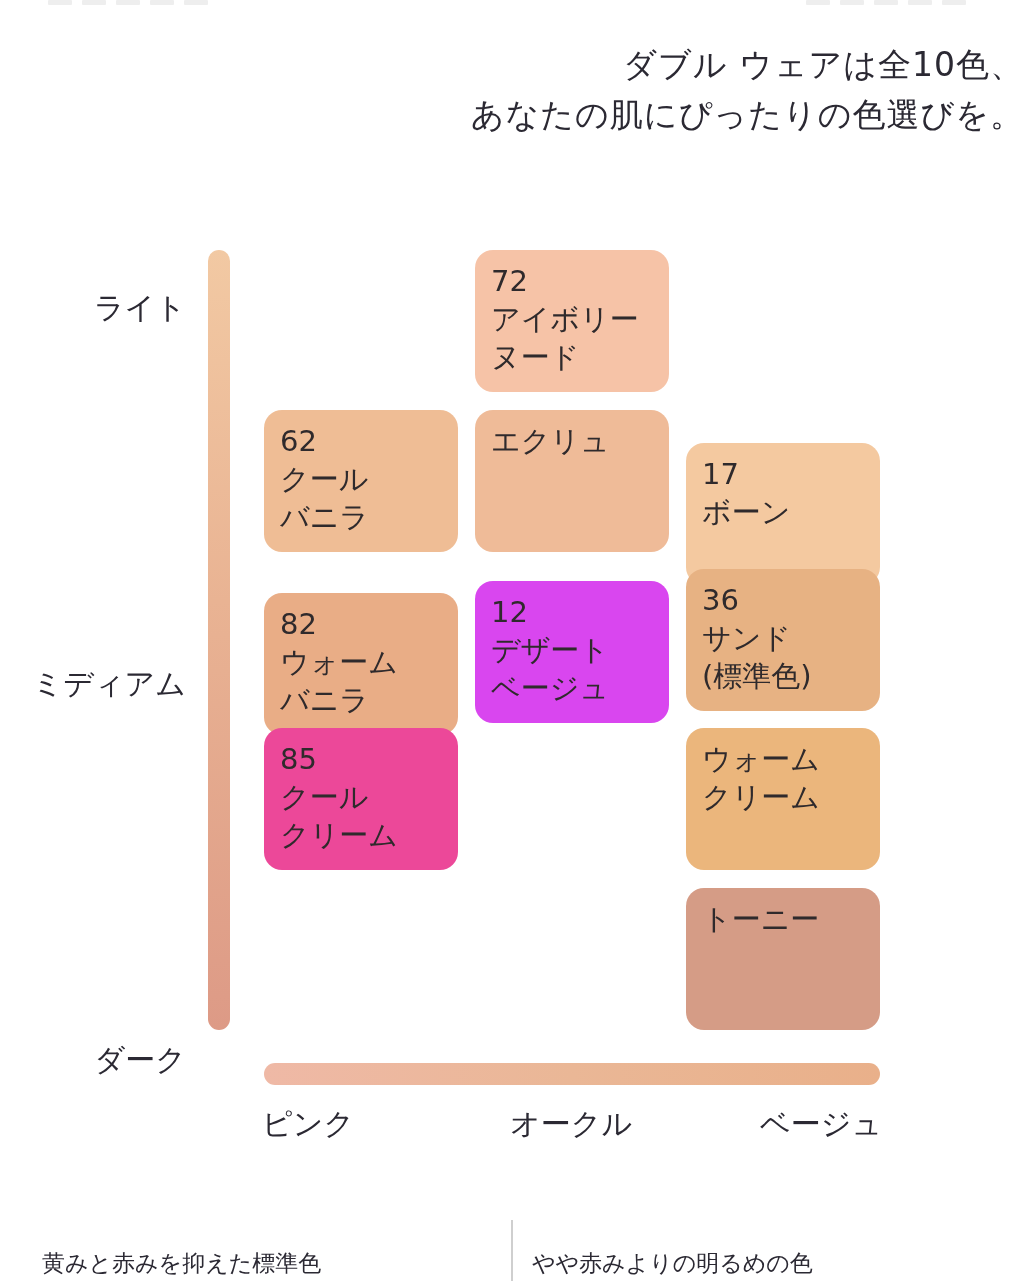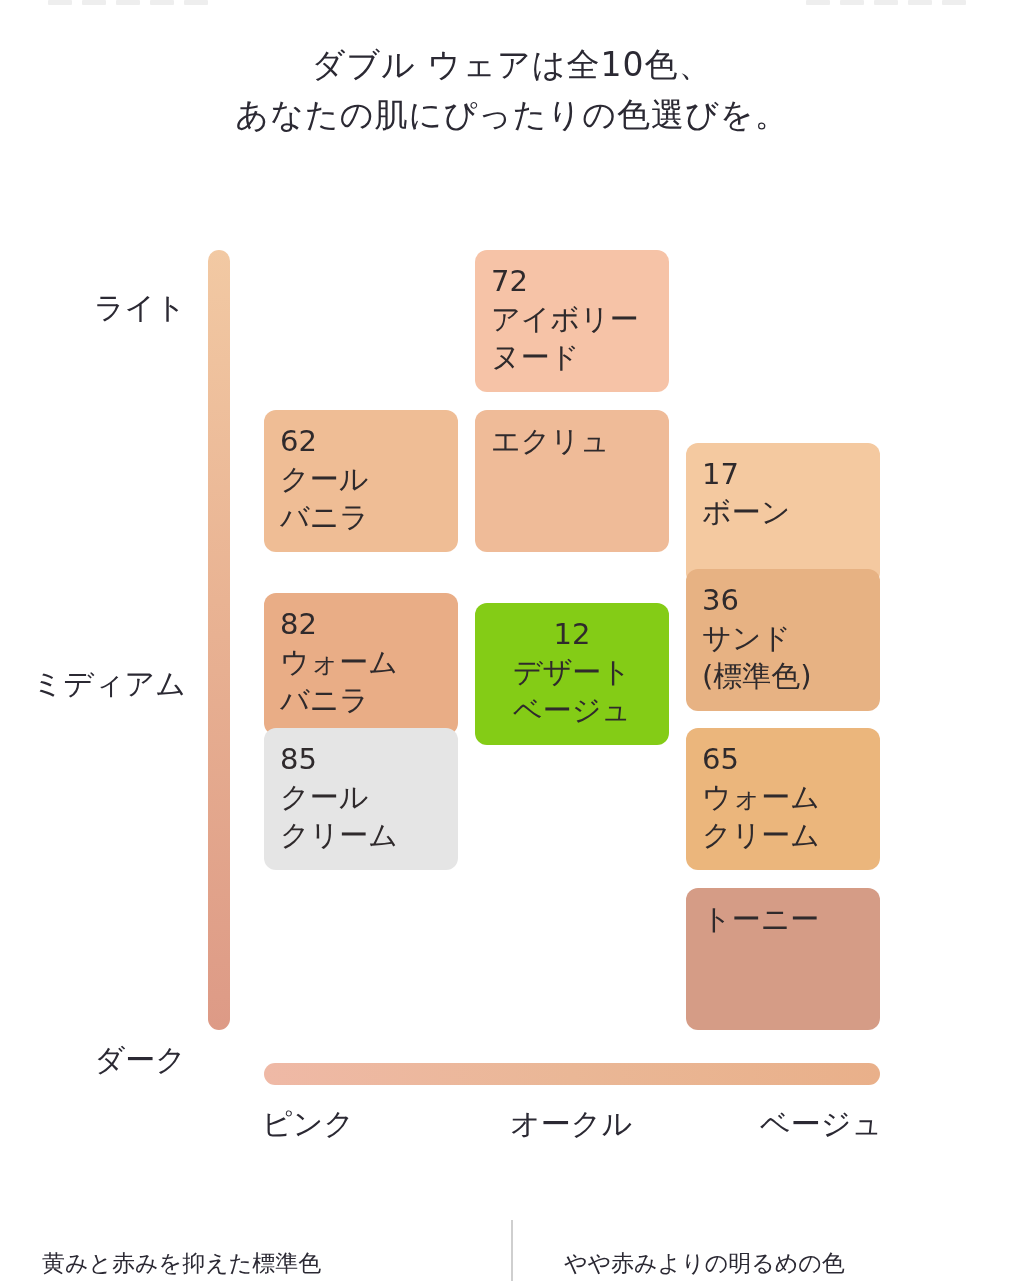--- a/index.html
+++ b/index.html
@@ -1,25 +1,25 @@
 <!DOCTYPE html>
 <html><head>
 <meta charset="utf-8">
 <style>
   html,body{margin:0;padding:0;background:#ffffff;}
   body{width:1024px;height:1281px;position:relative;overflow:hidden;font-family:"DejaVu Sans","Liberation Sans",sans-serif;color:#2a2730;}
   .top-ghost{position:absolute;top:0;height:6px;display:flex;gap:10px;}
   .top-ghost span{display:block;width:24px;height:5px;background:#eeeeee;border-radius:1px;}
-  .headline{position:absolute;left:0;right:0;top:40px;text-align:center;font-size:33px;line-height:50px;color:#2b2933;letter-spacing:1px;}
+  .headline{position:absolute;left:0;right:0;top:40px;text-align:right;font-size:33px;line-height:50px;color:#2b2933;letter-spacing:1px;}
   .headline div{white-space:nowrap;}
   .y-label{position:absolute;font-size:30px;color:#2b2933;text-align:right;width:180px;white-space:nowrap;margin-top:44px;}
   .y-bar{position:absolute;left:208px;top:250px;width:22px;height:780px;border-radius:11px;background:linear-gradient(to bottom,#f2c9a3 0%,#e9b393 45%,#dd9a86 100%);}
   .x-bar{position:absolute;left:264px;top:1063px;width:616px;height:22px;border-radius:11px;background:linear-gradient(to right,#efb9a6 0%,#eab796 50%,#e9b08a 100%);}
   .x-label{position:absolute;top:1104px;font-size:30px;color:#2b2933;white-space:nowrap;}
-  .swatch{position:absolute;width:194px;height:142px;border-radius:12px;box-sizing:border-box;padding:12px 16px;font-size:29px;line-height:38px;color:#2f2a2c;}
+  .swatch{position:absolute;width:194px;height:142px;border-radius:18px;box-sizing:border-box;padding:12px 16px;font-size:29px;line-height:38px;color:#2f2a2c;}
   .swatch .num{display:block;}
   .swatch .name{display:block;white-space:nowrap;}
   .divider{position:absolute;left:511px;top:1220px;width:2px;height:61px;background:#cfcfcf;}
   .footer-text{position:absolute;top:1248px;font-size:23px;color:#2b2933;white-space:nowrap;}
 </style>
 </head>
 <body>
 
 <div class="top-ghost" style="left:48px;">
   <span></span>
@@ -65,47 +65,46 @@
   <span class="num">17</span>
   <span class="name">ボーン</span>
   <span class="name"></span>
 </div>
 
 <div class="swatch" style="left:264px;top:569px;background:#e9ad86;margin-top:24px;">
   <span class="num">82</span>
   <span class="name">ウォーム</span>
   <span class="name">バニラ</span>
 </div>
-<div class="swatch" style="left:475px;top:603px;background:#84cc16;text-align:center;">
+<div class="swatch" style="left:475px;top:581px;background:#d946ef;">
   <span class="num">12</span>
   <span class="name">デザート</span>
   <span class="name">ベージュ</span>
 </div>
 <div class="swatch" style="left:686px;top:569px;background:#e7b283;">
   <span class="num">36</span>
   <span class="name">サンド</span>
   <span class="name">(標準色)</span>
 </div>
 
-<div class="swatch" style="left:264px;top:728px;background:#e5e5e5;">
+<div class="swatch" style="left:264px;top:728px;background:#ec4899;">
   <span class="num">85</span>
   <span class="name">クール</span>
   <span class="name">クリーム</span>
 </div>
 <div class="swatch" style="left:686px;top:728px;background:#ebb67c;">
-  <span class="num">65</span>
   <span class="name">ウォーム</span>
   <span class="name">クリーム</span>
 </div>
 
 <div class="swatch" style="left:686px;top:888px;background:#d59c86;">
   <span class="name">トーニー</span>
   <span class="name"></span>
 </div>
 
 <div class="x-bar"></div>
 <div class="x-label" style="left:262px;">ピンク</div>
 <div class="x-label" style="left:510px;">オークル</div>
 <div class="x-label" style="left:760px;">ベージュ</div>
 
 <div class="footer-text" style="left:42px;">黄みと赤みを抑えた標準色</div>
 <div class="divider"></div>
-<div class="footer-text" style="left:564px;">やや赤みよりの明るめの色</div>
+<div class="footer-text" style="left:532px;">やや赤みよりの明るめの色</div>
 
 </body></html>

